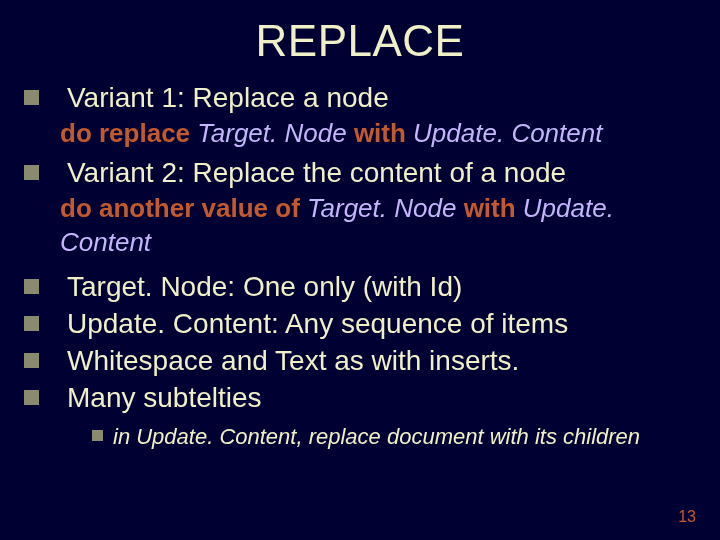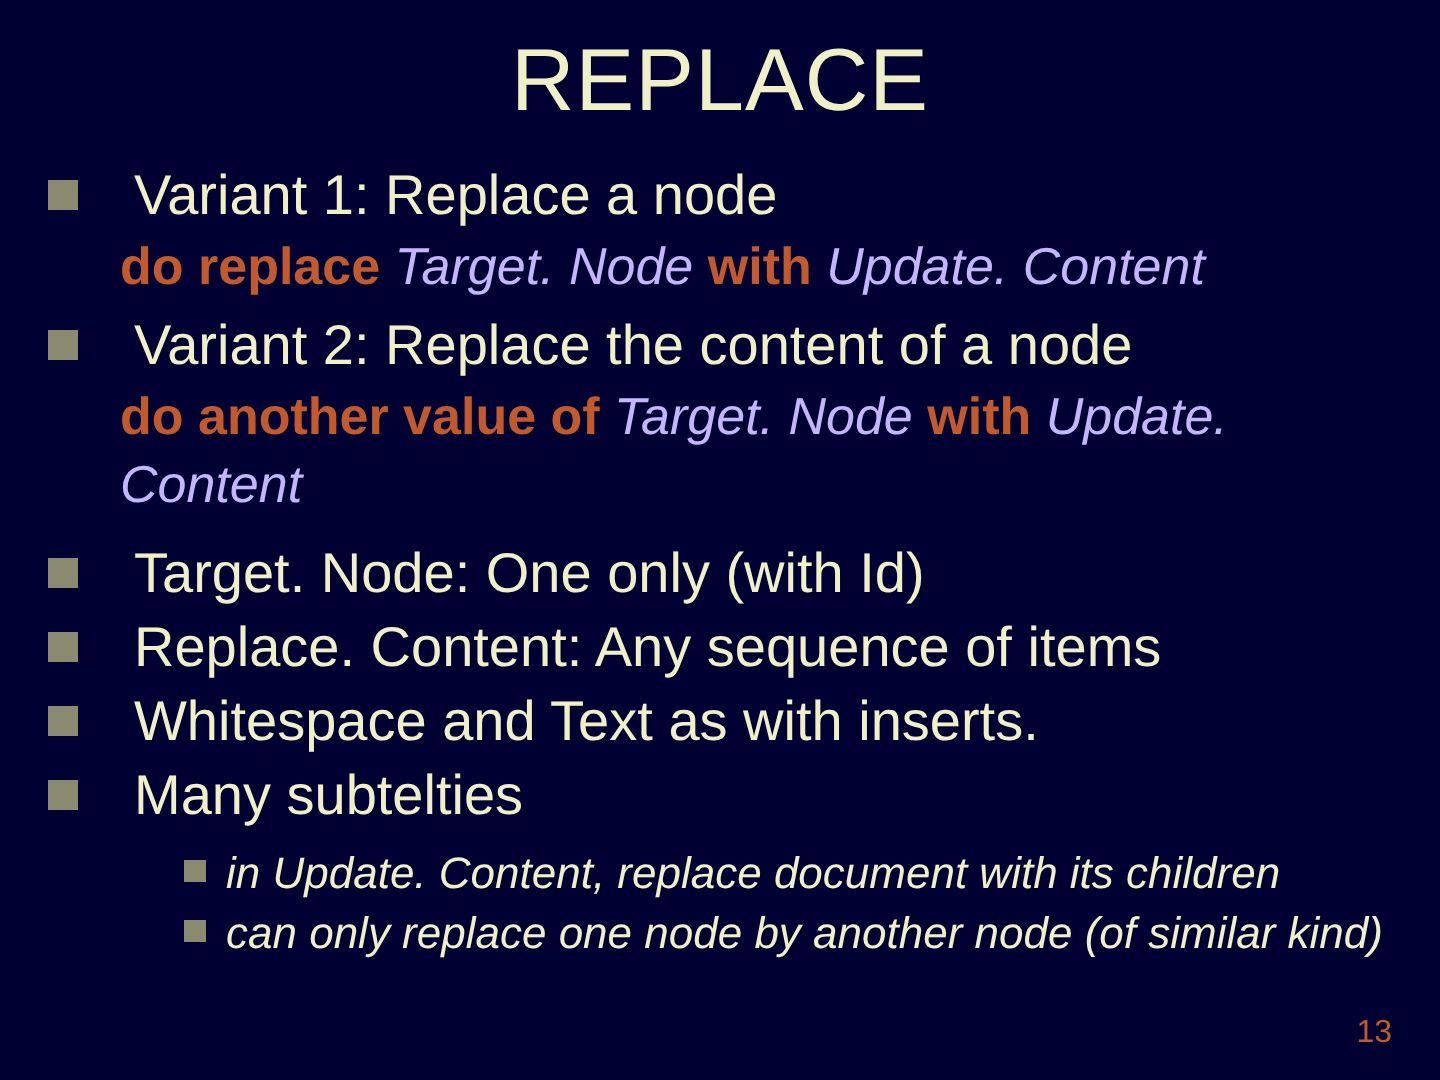--- a/index.html
+++ b/index.html
@@ -114,37 +114,33 @@
   </div>
 
   <div class="gap"></div>
 
   <div class="row">
     <div class="bullet"></div>
     <div class="txt-main">Target. Node:  One only (with Id)</div>
   </div>
   <div class="row">
     <div class="bullet"></div>
-    <div class="txt-main">Replace. Content: Any sequence of items</div>
+    <div class="txt-main">Update. Content: Any sequence of items</div>
   </div>
   <div class="row">
     <div class="bullet"></div>
     <div class="txt-main">Whitespace and Text as with inserts.</div>
   </div>
   <div class="row">
     <div class="bullet"></div>
     <div class="txt-main">Many subtelties</div>
   </div>
 
   <div class="gap"></div>
 
   <div class="row indent2">
     <div class="bullet-small"></div>
     <div class="txt-sub">in Update. Content, replace document with its children</div>
   </div>
-  <div class="row indent2">
-    <div class="bullet-small"></div>
-    <div class="txt-sub">can only replace one node by another node (of similar kind)</div>
-  </div>
 
   <div class="pagenum">13</div>
 
 </div>
 
 </body></html>

